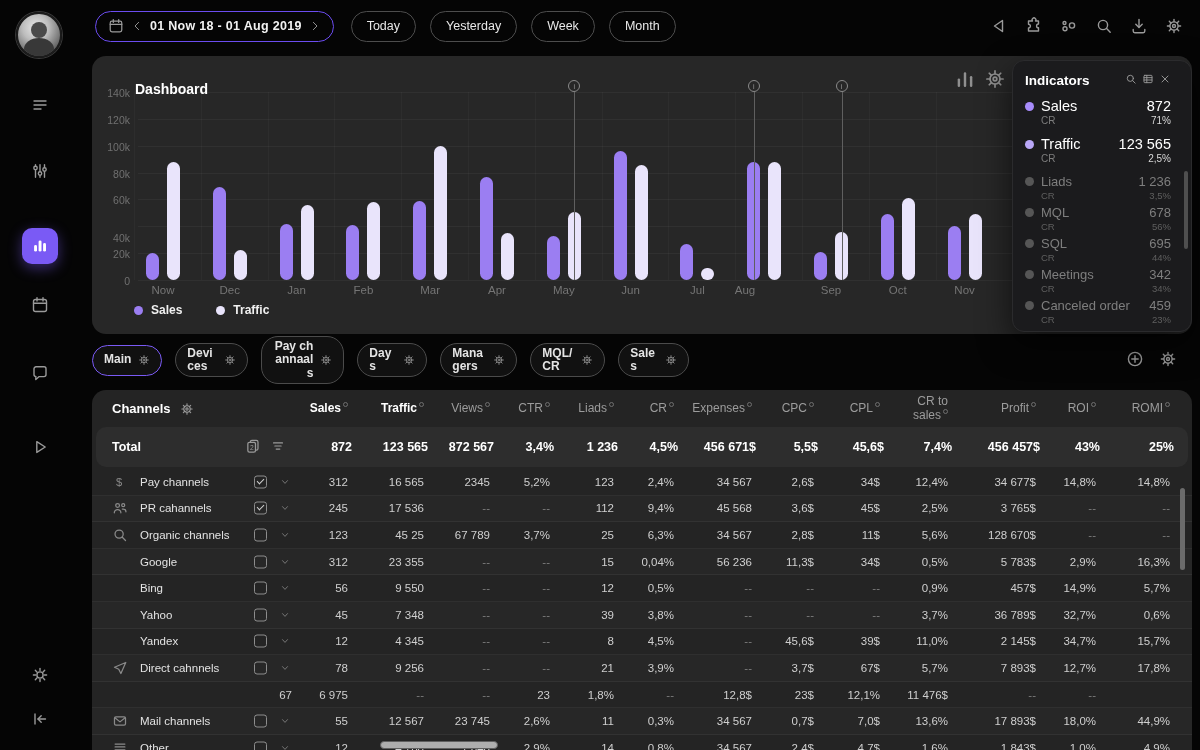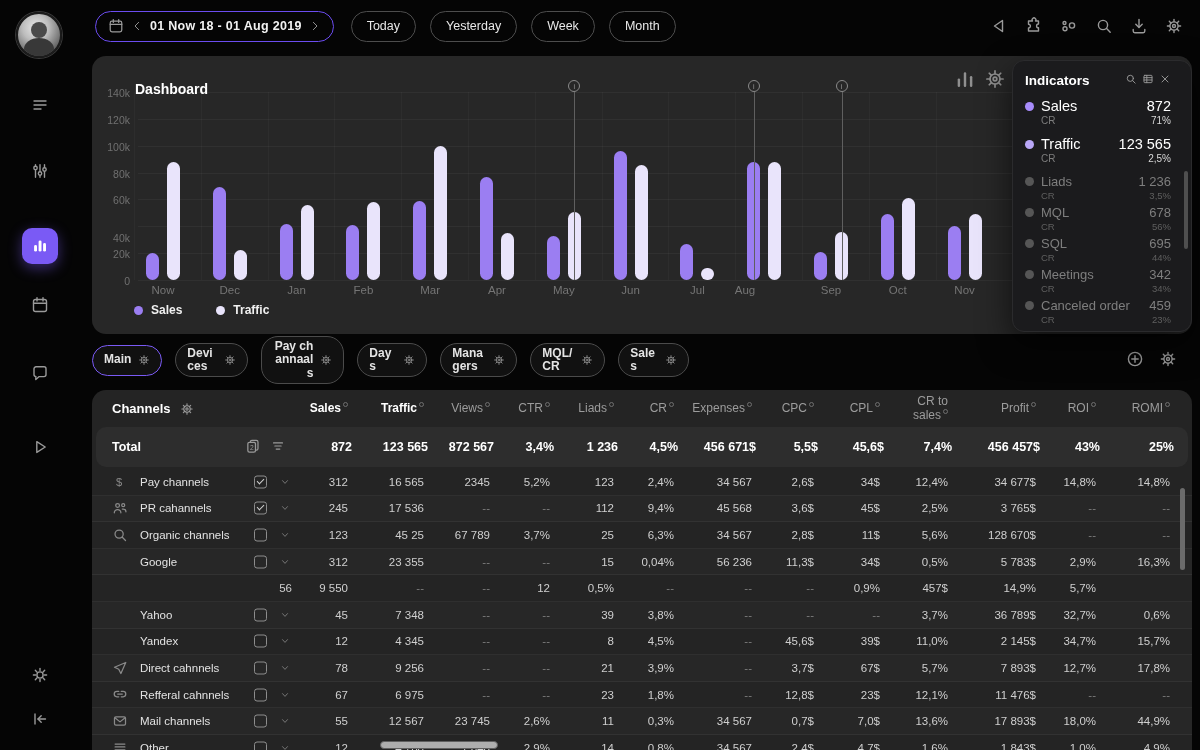--- a/index.html
+++ b/index.html
@@ -792,20 +792,30 @@
         <div class="cell">0,04%</div>
         <div class="cell">56 236</div>
         <div class="cell">11,3$</div>
         <div class="cell">34$</div>
         <div class="cell">0,5%</div>
         <div class="cell">5 783$</div>
         <div class="cell">2,9%</div>
         <div class="cell">16,3%</div>
       </div>
       <div class="trow">
+        <div class="chan">
+          <span class="ric"></span>
+          <span class="nm">Bing</span>
+          <span class="cb"></span>
+          <span class="ic s10 chev">
+            <svg viewBox="0 0 18 18" fill="none" stroke="currentColor" stroke-width="1.4" stroke-linecap="round" stroke-linejoin="round">
+              <polyline points="4.5,6.5 9,11.5 13.5,6.5"></polyline>
+            </svg>
+          </span>
+        </div>
         <div class="cell">56</div>
         <div class="cell">9 550</div>
         <div class="cell dash">--</div>
         <div class="cell dash">--</div>
         <div class="cell">12</div>
         <div class="cell">0,5%</div>
         <div class="cell dash">--</div>
         <div class="cell dash">--</div>
         <div class="cell dash">--</div>
         <div class="cell">0,9%</div>
@@ -886,36 +896,20 @@
         <div class="cell">3,9%</div>
         <div class="cell dash">--</div>
         <div class="cell">3,7$</div>
         <div class="cell">67$</div>
         <div class="cell">5,7%</div>
         <div class="cell">7 893$</div>
         <div class="cell">12,7%</div>
         <div class="cell">17,8%</div>
       </div>
       <div class="trow">
-        <div class="chan">
-          <span class="ic s16 ric">
-            <svg viewBox="0 0 18 18" fill="none" stroke="currentColor" stroke-width="1.4" stroke-linecap="round" stroke-linejoin="round">
-              <path d="M7.6 11h-2.1a3 3 0 0 1 0-6h2.1"></path>
-              <path d="M10.4 5h2.1a3 3 0 0 1 0 6h-2.1"></path>
-              <line x1="6.4" y1="8" x2="11.6" y2="8"></line>
-            </svg>
-          </span>
-          <span class="nm">Refferal cahnnels</span>
-          <span class="cb"></span>
-          <span class="ic s10 chev">
-            <svg viewBox="0 0 18 18" fill="none" stroke="currentColor" stroke-width="1.4" stroke-linecap="round" stroke-linejoin="round">
-              <polyline points="4.5,6.5 9,11.5 13.5,6.5"></polyline>
-            </svg>
-          </span>
-        </div>
         <div class="cell">67</div>
         <div class="cell">6 975</div>
         <div class="cell dash">--</div>
         <div class="cell dash">--</div>
         <div class="cell">23</div>
         <div class="cell">1,8%</div>
         <div class="cell dash">--</div>
         <div class="cell">12,8$</div>
         <div class="cell">23$</div>
         <div class="cell">12,1%</div>

